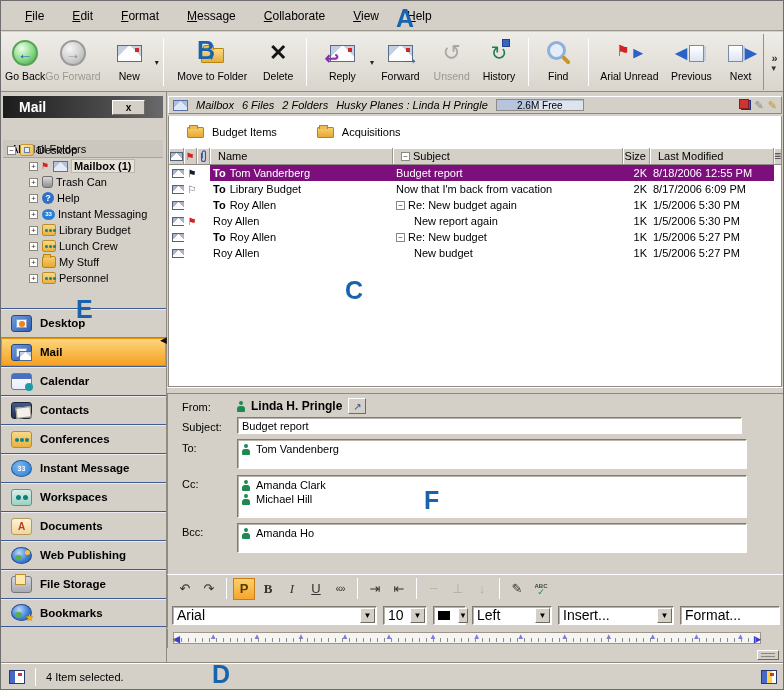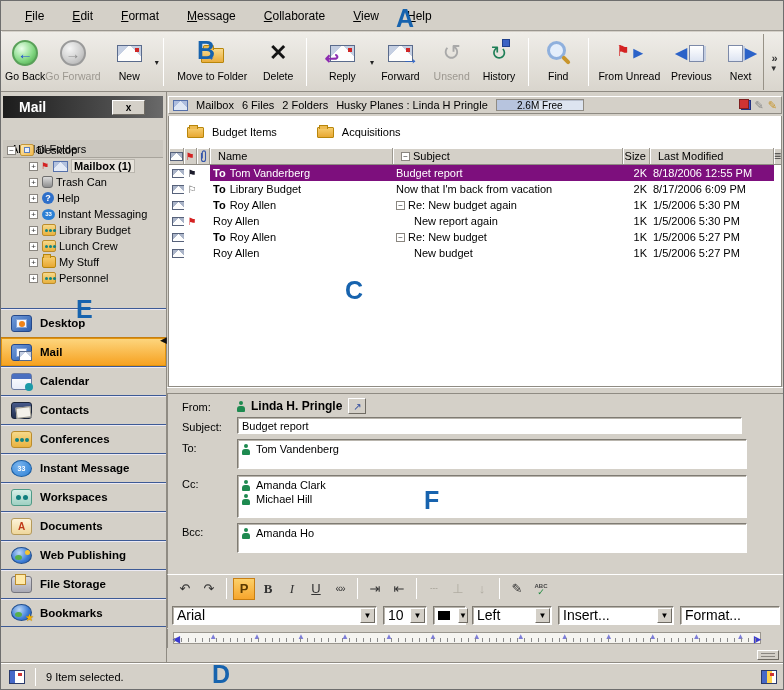--- a/index.html
+++ b/index.html
@@ -135,21 +135,21 @@
   .si-web::after{content:"";position:absolute;right:1px;top:2px;width:5px;height:5px;border-radius:50%;background:#f4c431;}
   .si-storage{background:linear-gradient(#d7d7df,#a9a9b4);border:1px solid #76767f;}
   .si-storage::before{content:"";position:absolute;left:3px;top:-3px;width:9px;height:9px;background:#ffe9a8;border:1px solid #bb8c2c;}
   .si-bm::after{content:"★";position:absolute;right:-3px;bottom:-3px;color:#f4b000;font-size:10px;text-shadow:0 0 1px #7a5800;}
   .collapse-arrow{position:absolute;right:-1px;top:243px;font-size:9px;color:#111;cursor:pointer;}
 
   
   .content{position:absolute;left:166px;top:91px;width:618px;height:571px;background:#d4d0c8;}
   .chead{position:absolute;left:1px;top:4px;width:614px;height:18px;background:#d4d0c8;
          border:1px solid;border-color:#fff #8f8b83 #8f8b83 #fff;display:flex;align-items:center;gap:8px;padding:0 4px;}
-  .chead .t{white-space:nowrap;}
+  .chead .t{white-space:nowrap;font-style:italic;}
   .ci-mailbox{width:15px;height:11px;flex:none;background:#dfe7f4;border:1px solid #5570aa;
       background-image:linear-gradient(135deg,#aebddd 0 30%,transparent 31%),linear-gradient(225deg,#aebddd 0 30%,transparent 31%);}
   .freebar{position:relative;width:88px;height:12px;border:1px solid #8f8b83;background:#dde4f0;box-shadow:inset 1px 1px 0 #b9c0ce;flex:none;}
   .freebar .fill{position:absolute;left:0;top:0;bottom:0;width:42%;background:#b7c4de;}
   .freebar .ftext{position:absolute;inset:0;text-align:center;font-size:10px;line-height:11px;color:#000;}
   .chead-right{margin-left:auto;display:flex;align-items:center;gap:4px;}
   .sq-ic{position:relative;width:12px;height:12px;flex:none;cursor:pointer;}
   .sq-ic::after{content:"";position:absolute;right:0;bottom:1px;width:8px;height:8px;background:#3c55c8;border:1px solid #22307f;}
   .sq-ic::before{content:"";position:absolute;left:0;top:0;width:8px;height:8px;background:#cf3333;border:1px solid #7f1f1f;z-index:1;}
   .pencil{font-size:11px;line-height:11px;cursor:pointer;}
@@ -337,21 +337,21 @@
       <span class="ticonbox">
           <span class="g-find"></span>
         </span>
       <span class="tlabel">Find</span>
     </div>
     <span class="tsep"></span>
     <div class="tbtn" style="width:72px">
       <span class="ticonbox">
           <span class="g-nu"></span>
         </span>
-      <span class="tlabel">From Unread</span>
+      <span class="tlabel">Arial Unread</span>
     </div>
     <div class="tbtn" style="width:54px">
       <span class="ticonbox">
           <span class="stackarr g-prev"></span>
         </span>
       <span class="tlabel">Previous</span>
     </div>
     <div class="tbtn" style="width:46px">
       <span class="ticonbox">
           <span class="stackarr g-next"></span>
@@ -778,21 +778,21 @@
         <span class="tabm" style="left:96%">▲</span>
         <span class="rmark" style="right:-1px">▶</span>
       </div>
     </div>
     <div class="handle"></div>
   </div>
 
   <div class="statusbar">
     <span class="sb-ic"></span>
     <span class="sb-sep"></span>
-    <span class="sb-text">9 Item selected.</span>
+    <span class="sb-text">4 Item selected.</span>
     <span class="sb-ic gold sb-right"></span>
   </div>
 
   <span class="anno" style="left:395px;top:5px">A</span>
   <span class="anno" style="left:196px;top:37px">B</span>
   <span class="anno" style="left:344px;top:277px">C</span>
   <span class="anno" style="left:211px;top:661px">D</span>
   <span class="anno" style="left:75px;top:296px">E</span>
   <span class="anno" style="left:423px;top:487px">F</span>
 </div>

